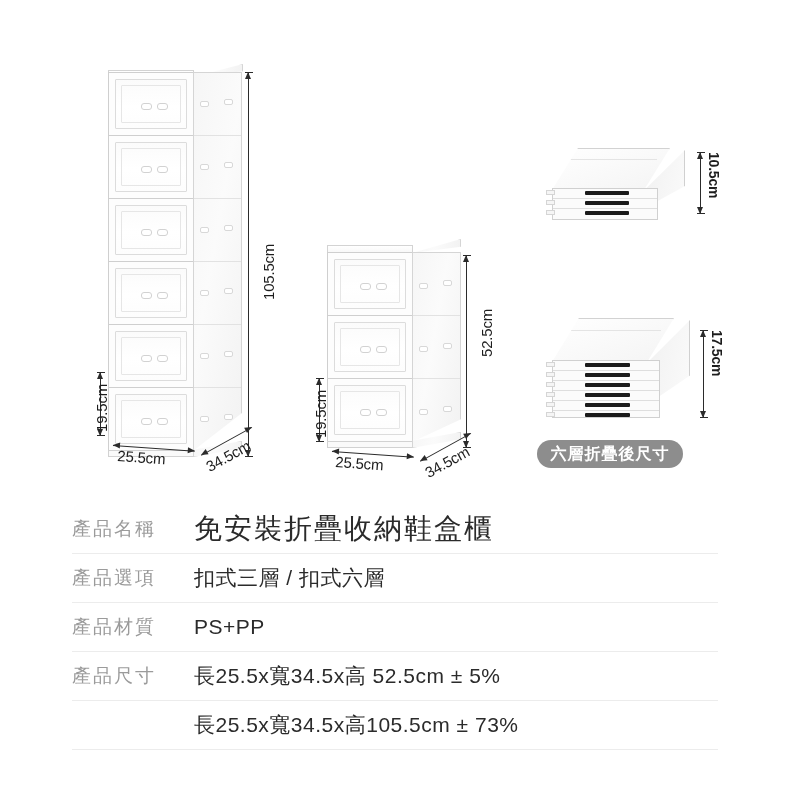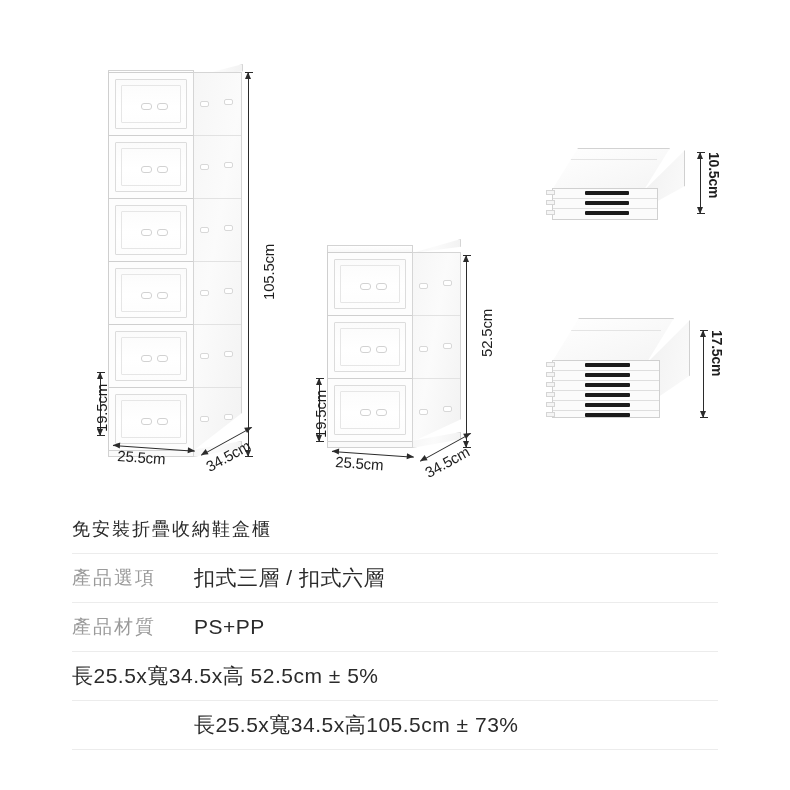--- a/index.html
+++ b/index.html
@@ -132,21 +132,21 @@
     font-size:19px;
     letter-spacing:2px;
     font-family:"Liberation Sans","DejaVu Sans",sans-serif;
   }
   .spec-value{
     color:#2b2b2b;
     font-size:21px;
     letter-spacing:0.5px;
     font-family:"Liberation Sans","DejaVu Sans",sans-serif;
   }
-  .spec-value.name{letter-spacing:2px;font-size:18px;}
+  .spec-value.name{letter-spacing:2px;font-size:28px;}
 </style>
 </head>
 <body>
 
 <div id="stage">
 
   <div class="cab" id="cab6" style="left:108px;top:66px;width:132px;height:390px;">
 
     <div class="toplid" style="left:0;top:4px;width:86px;height:9px;"></div>
     <div class="side" style="left:85px;top:-2px;width:50px;height:13px;
@@ -344,38 +344,41 @@
     <div class="lip" style="left:6px;top:74px;"></div>
     <div class="lip" style="left:6px;top:84px;"></div>
     <div class="lip" style="left:6px;top:94px;"></div>
   </div>
 
   <div class="vline" style="left:703px;top:330px;height:88px;"></div>
   <div class="arrowhead ah-up" style="left:699.5px;top:330px;"></div>
   <div class="arrowhead ah-down" style="left:699.5px;top:411px;"></div>
   <div class="dim vcw" style="left:725px;top:330px;">17.5cm</div>
 
+  <div class="badge" style="left:537px;top:440px;width:146px;height:28px;">六層折疊後尺寸</div>
 
   <div id="spec-table">
 
     <div class="spec-row">
+      <div class="spec-label">產品名稱</div>
       <div class="spec-value name">免安裝折疊收納鞋盒櫃</div>
     </div>
 
     <div class="spec-row">
       <div class="spec-label">產品選項</div>
       <div class="spec-value">扣式三層 / 扣式六層</div>
     </div>
 
     <div class="spec-row">
       <div class="spec-label">產品材質</div>
       <div class="spec-value">PS+PP</div>
     </div>
 
     <div class="spec-row">
+      <div class="spec-label">產品尺寸</div>
       <div class="spec-value">長25.5x寬34.5x高  52.5cm ± 5%</div>
     </div>
 
     <div class="spec-row">
       <div class="spec-label"></div>
       <div class="spec-value">長25.5x寬34.5x高105.5cm ± 73%</div>
     </div>
 
   </div>
 

